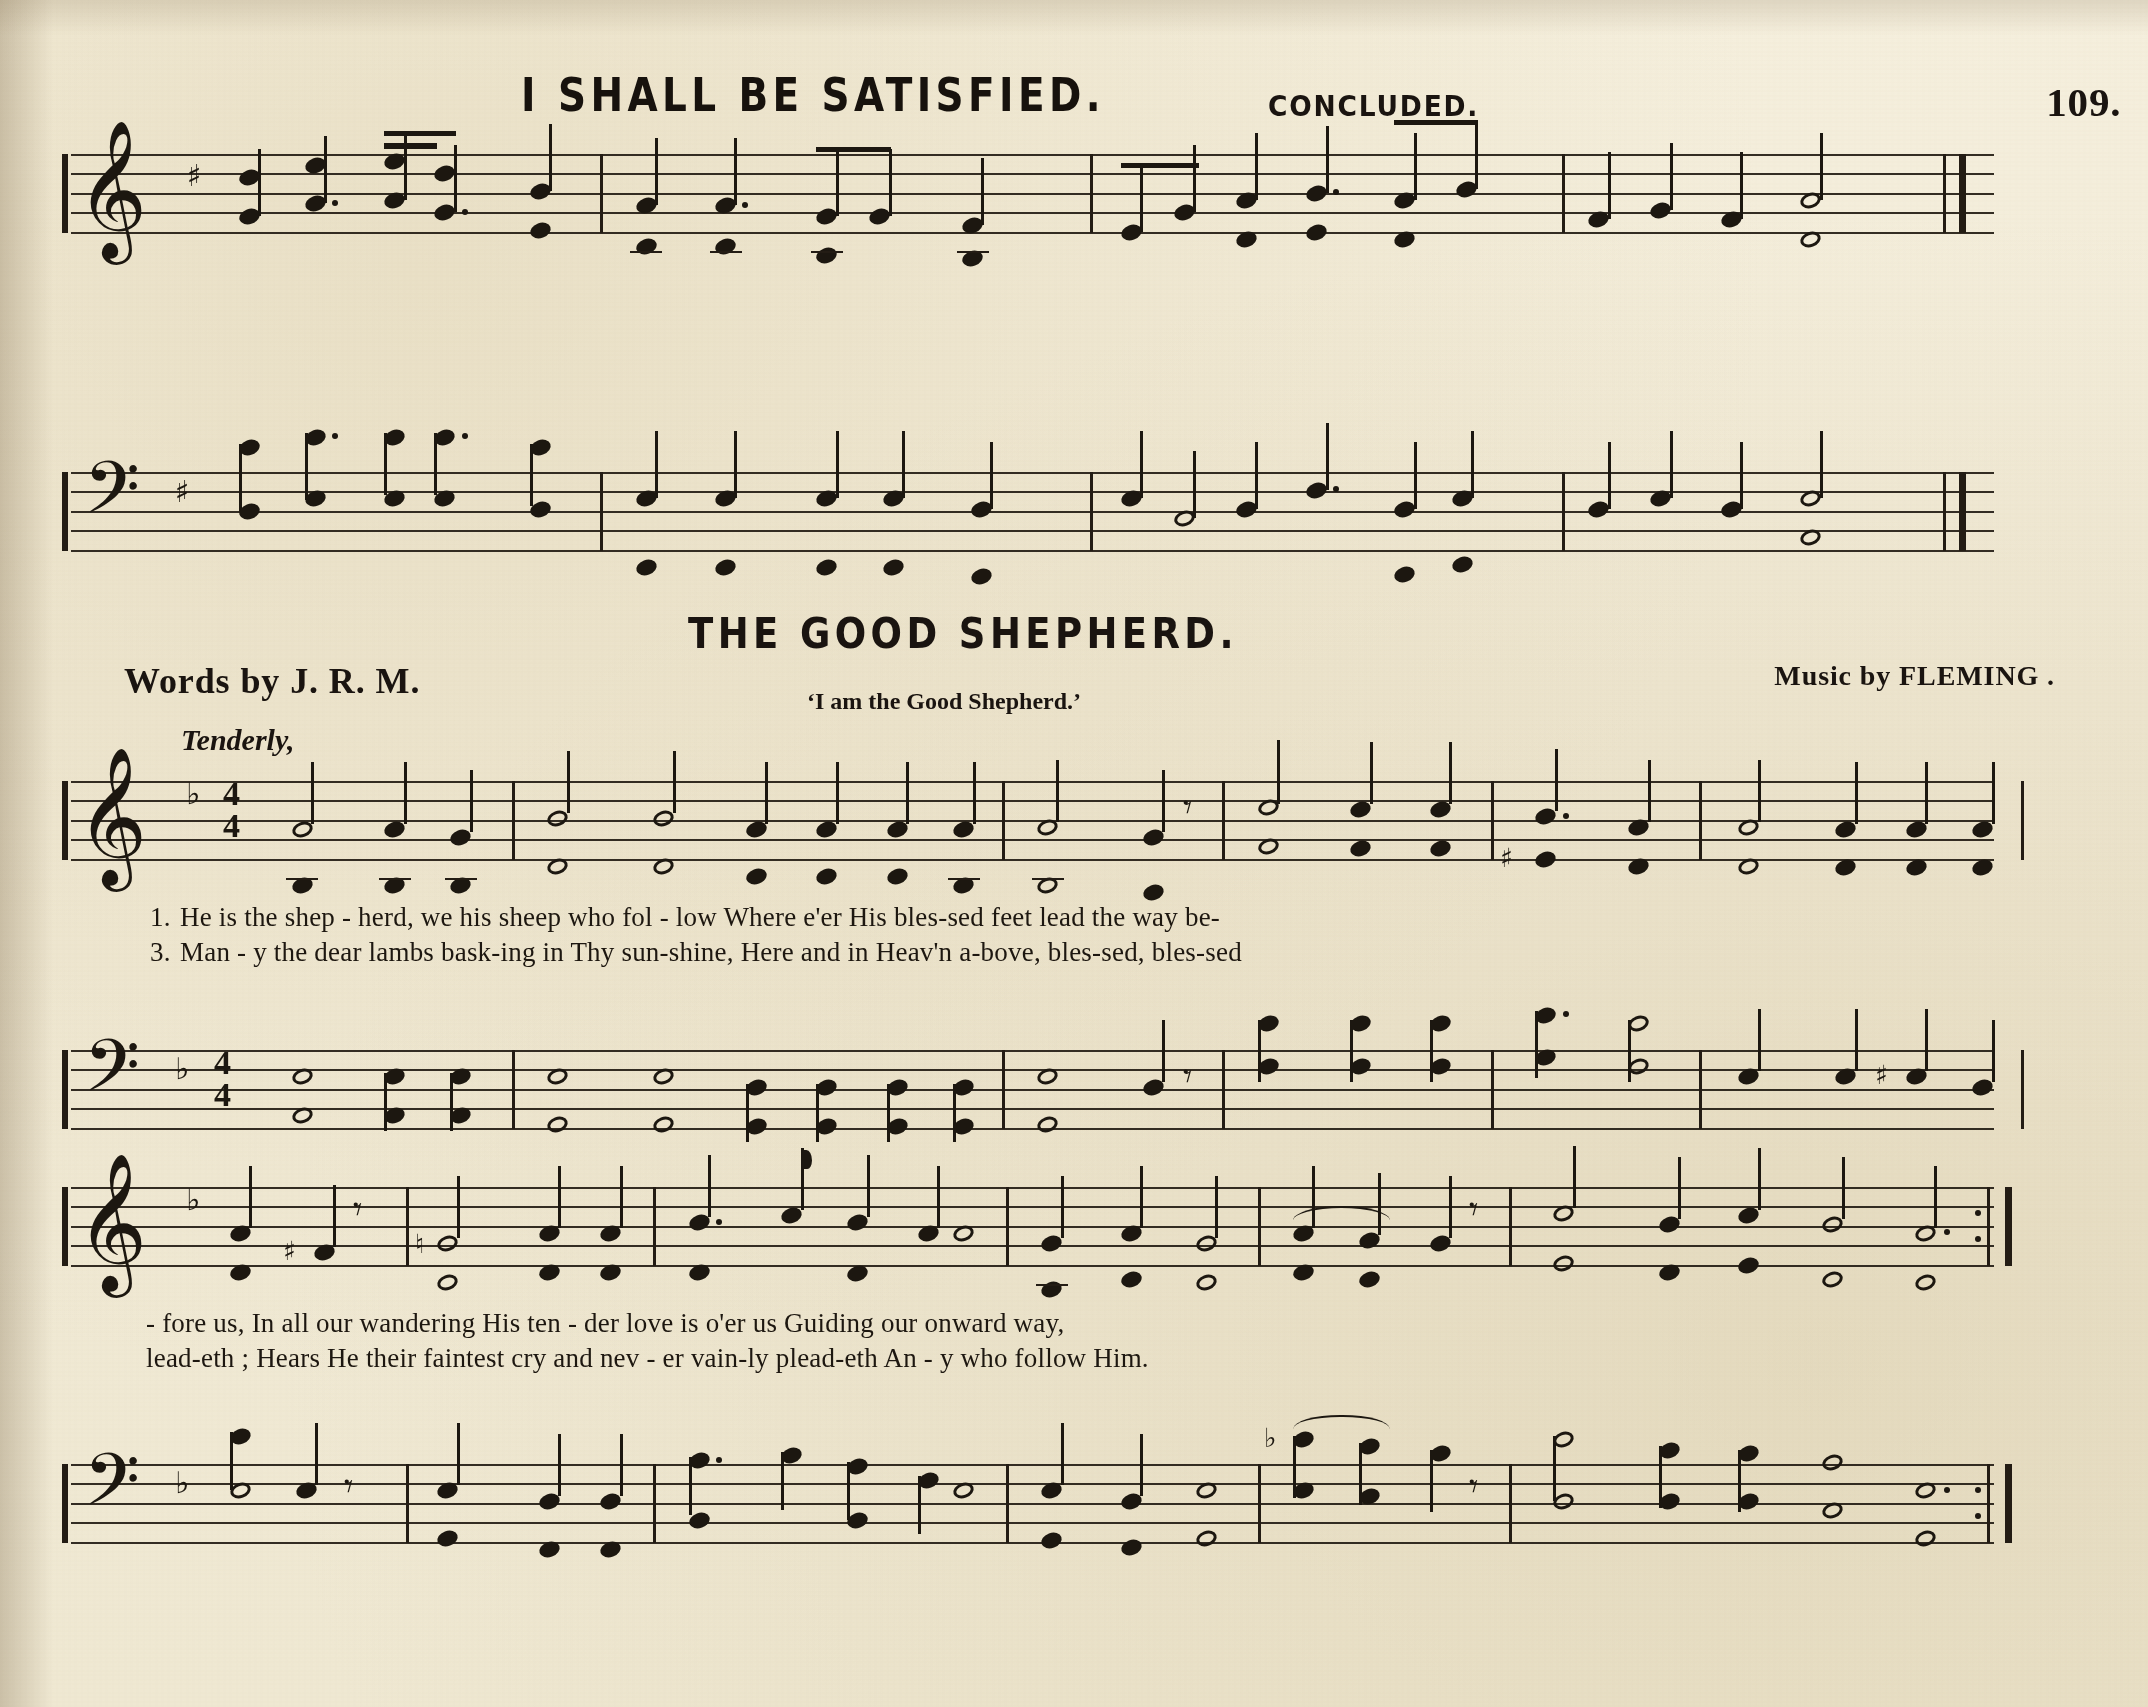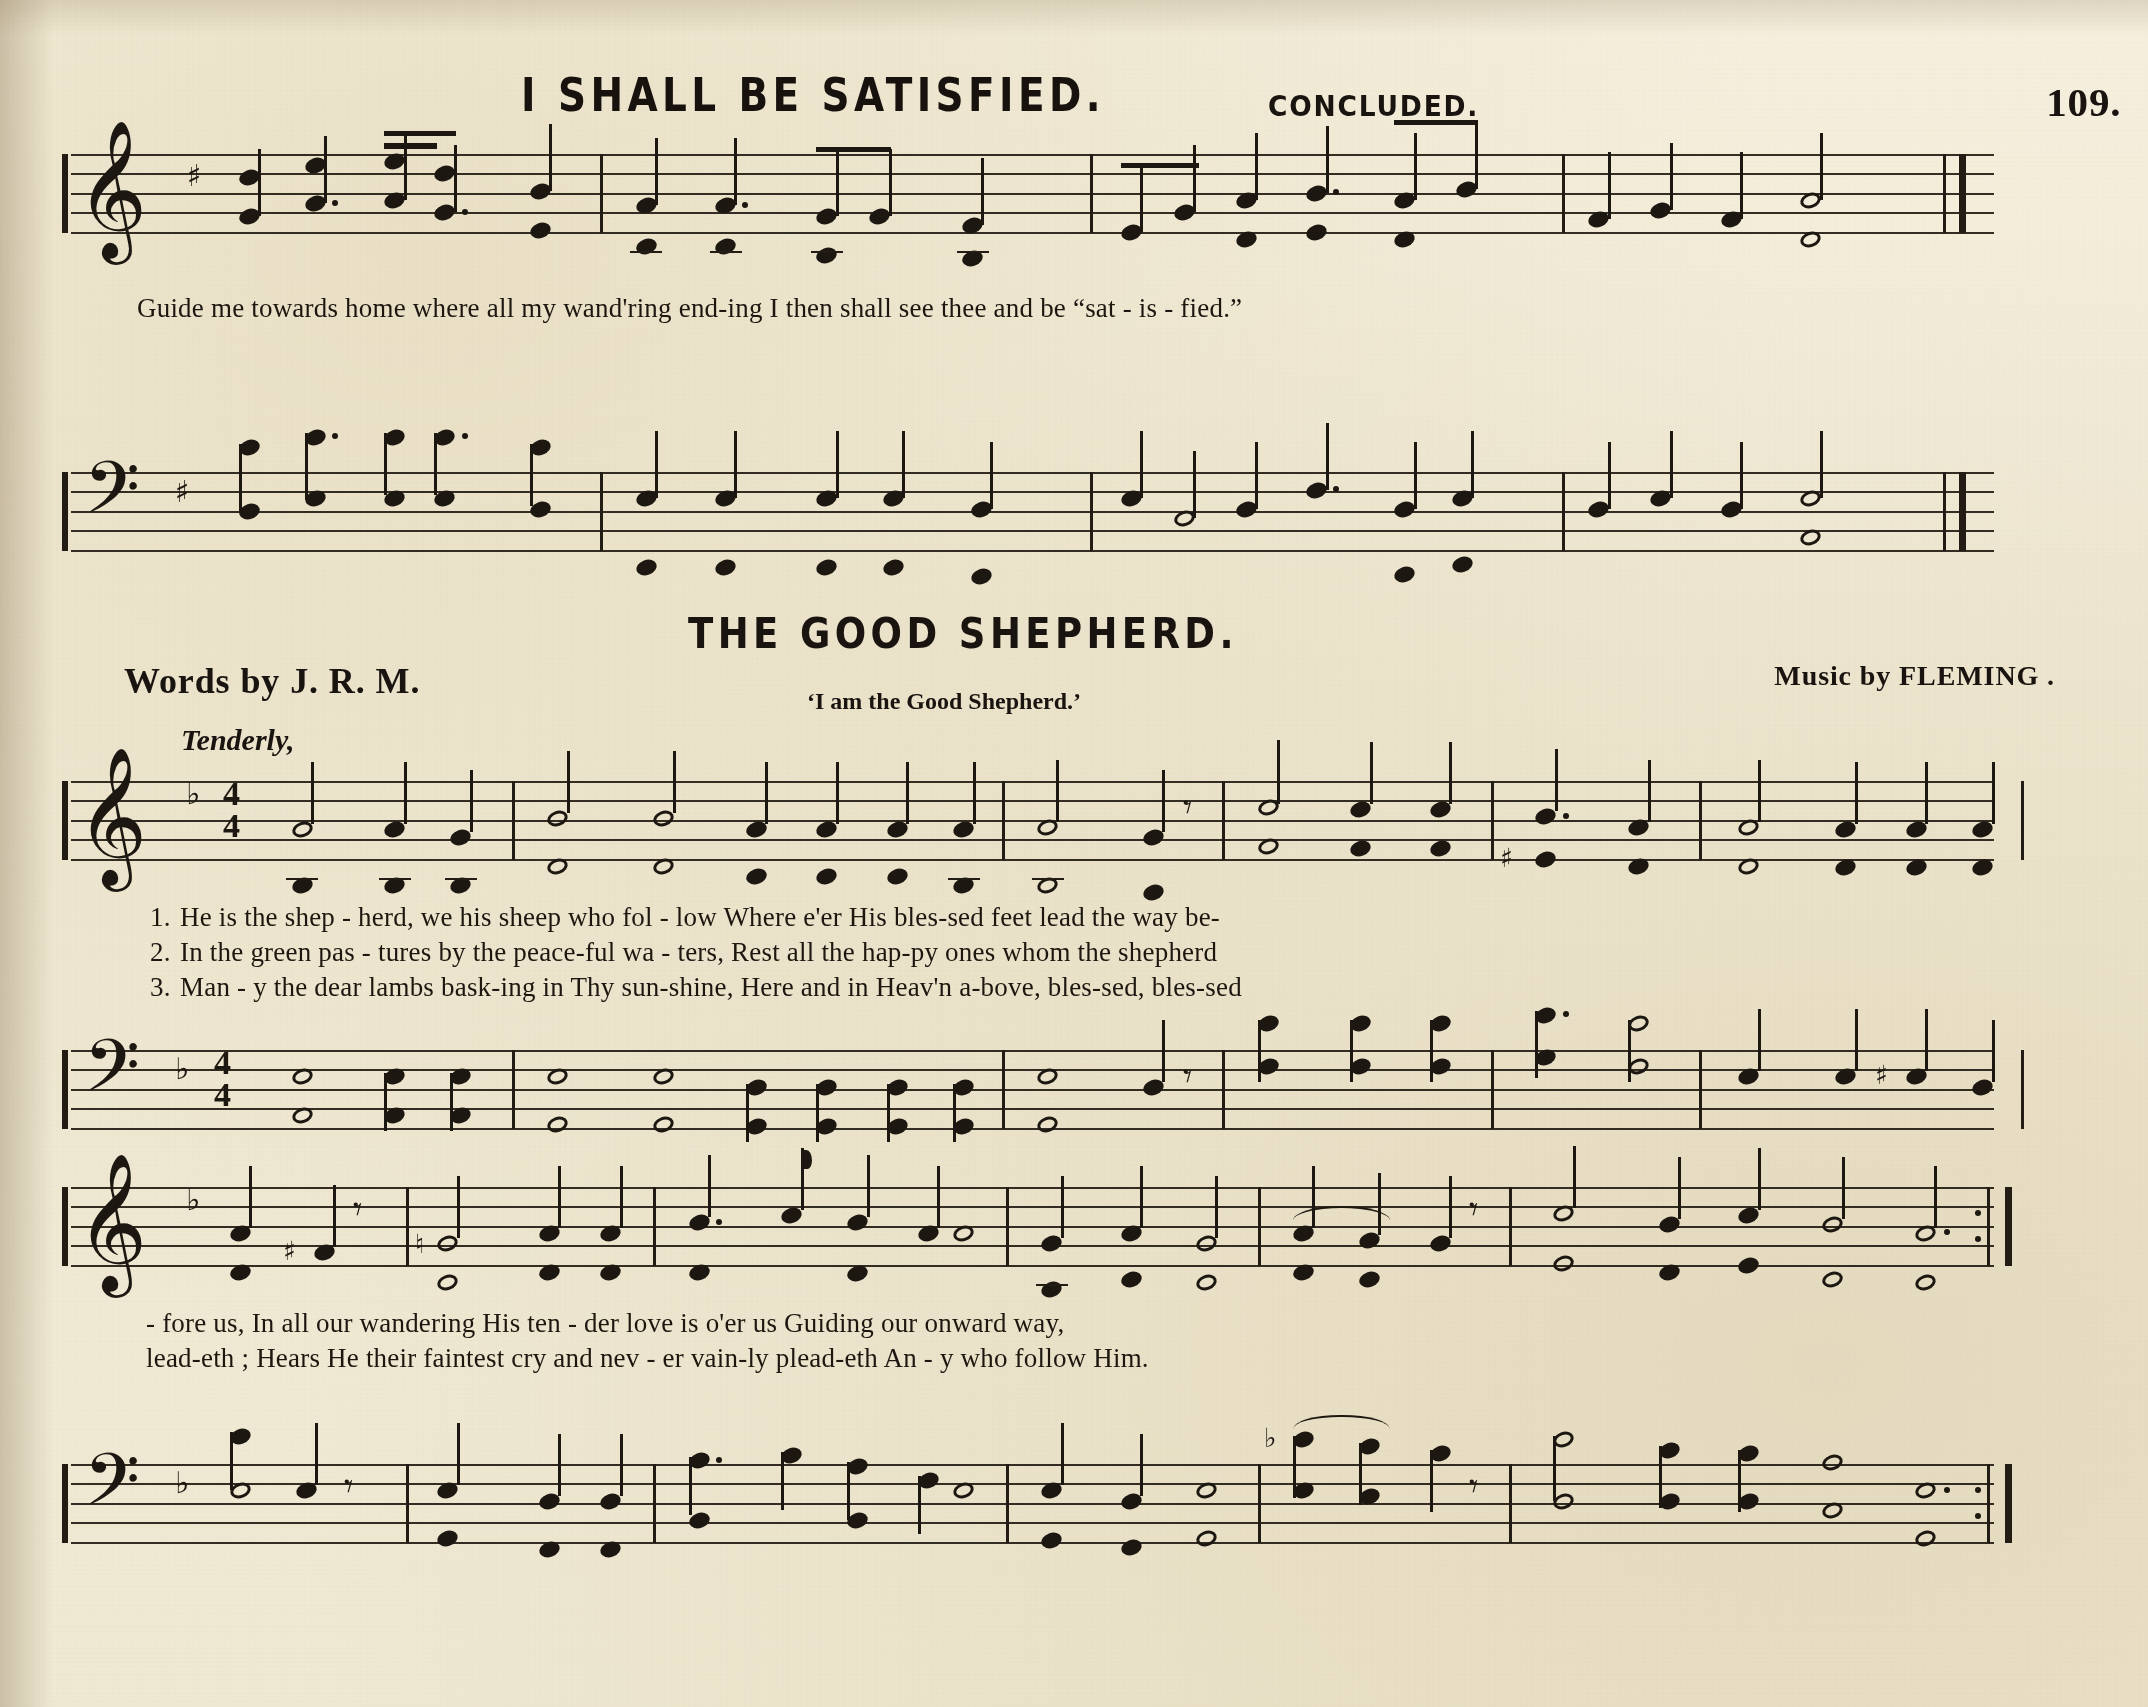--- a/index.html
+++ b/index.html
@@ -356,21 +356,20 @@
     <div class="nh" style="left:1579px; top:49px;"></div>
       <div class="stem" style="left:1599px; top:-10.6px; height:67px;"></div>
     <div class="nh" style="left:1650px; top:58px;"></div>
       <div class="stem" style="left:1669px; top:-1.8px; height:67px;"></div>
     <div class="nh open" style="left:1729px; top:39px;"></div>
     <div class="nh open" style="left:1729px; top:78px;"></div>
     <div class="stem" style="left:1749px; top:-21px; height:67px;"></div>
   </div>
 
   <div class="lyric-block" style="left:137px; top:291px; width:1870px;">
-    <div class="lyric-line">Guide  me towards home where all my wand'ring end-ing  I then shall see   thee and be “sat - is - fied.”</div>
   </div>
 
   <div class="system" id="sys1-bass" style="left:71px; top:472px; width:1923px; height:97px;">
     <div class="staff">
       <div class="line" style="top:0px"></div>
       <div class="line" style="top:19.4px"></div>
       <div class="line" style="top:39px"></div>
       <div class="line" style="top:58px"></div>
       <div class="line" style="top:78px"></div>
     </div>
@@ -544,23 +543,20 @@
     <div class="nh" style="left:1901px; top:41px;"></div>
       <div class="stem" style="left:1921px; top:-19.4px; height:62px;"></div>
     <div class="nh" style="left:1901px; top:79px;"></div>
   </div>
 
   <div class="lyric-block" style="left:150px; top:900px; width:1879px;">
     <div class="lyric-line">
       <span class="num">1.</span><span>He    is   the shep - herd, we his sheep who fol - low   Where e'er  His bles-sed feet lead the way   be-</span>
     </div>
     <div class="lyric-line">
-      <span class="num">2.</span><span>In   the  green pas - tures by  the peace-ful wa - ters,   Rest   all   the hap-py ones whom the shepherd</span>
-    </div>
-    <div class="lyric-line">
       <span class="num">3.</span><span>Man - y   the  dear  lambs bask-ing in Thy sun-shine,  Here and in Heav'n a-bove, bles-sed, bles-sed</span>
     </div>
   </div>
 
   <div class="system" style="left:71px; top:1050px; width:1923px; height:97px;">
     <div class="staff">
       <div class="line" style="top:0px"></div>
       <div class="line" style="top:19.4px"></div>
       <div class="line" style="top:39px"></div>
       <div class="line" style="top:58px"></div>

